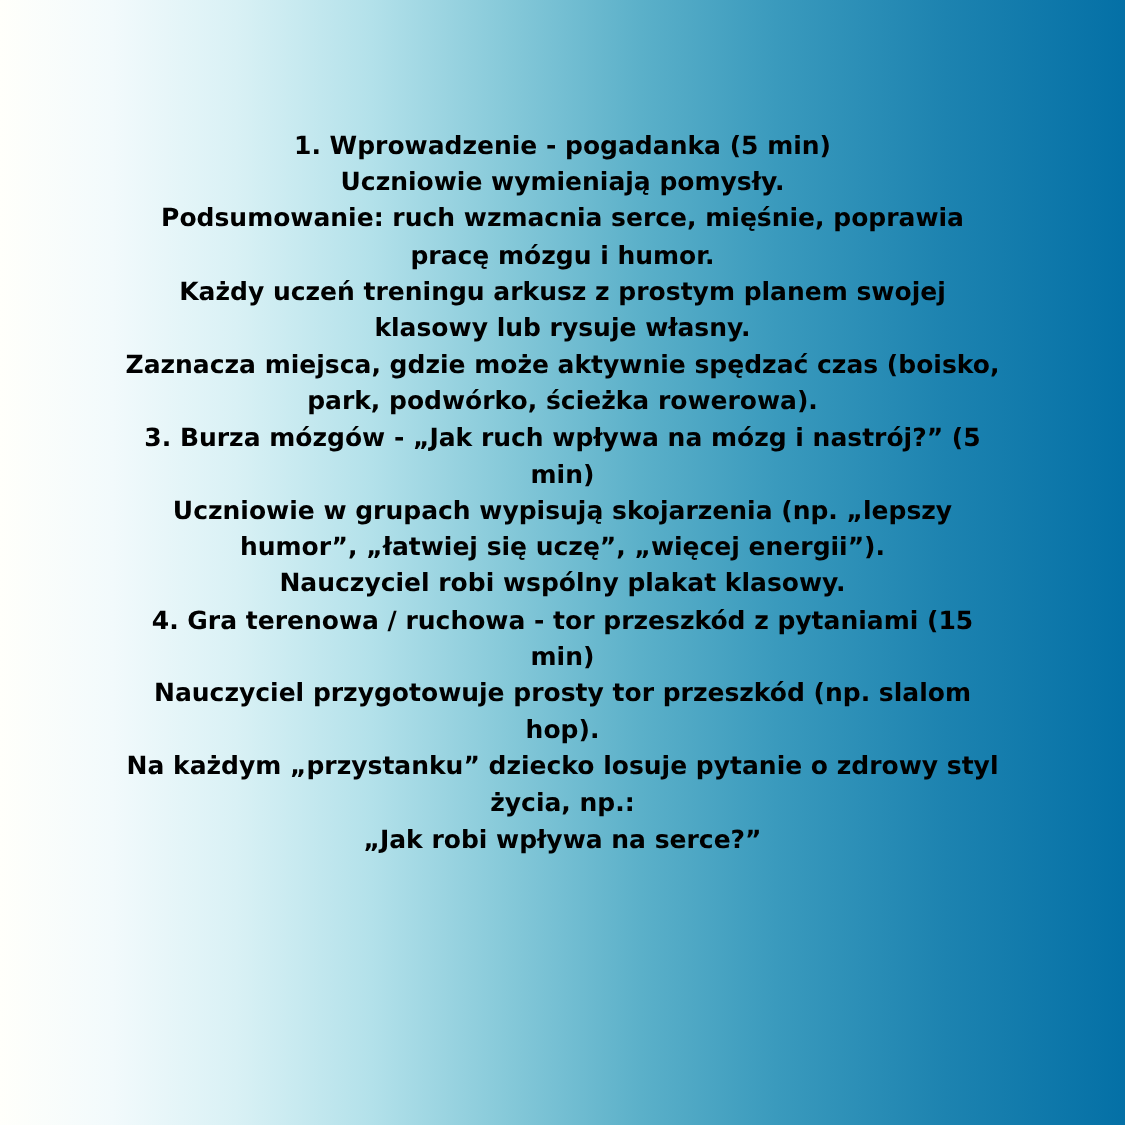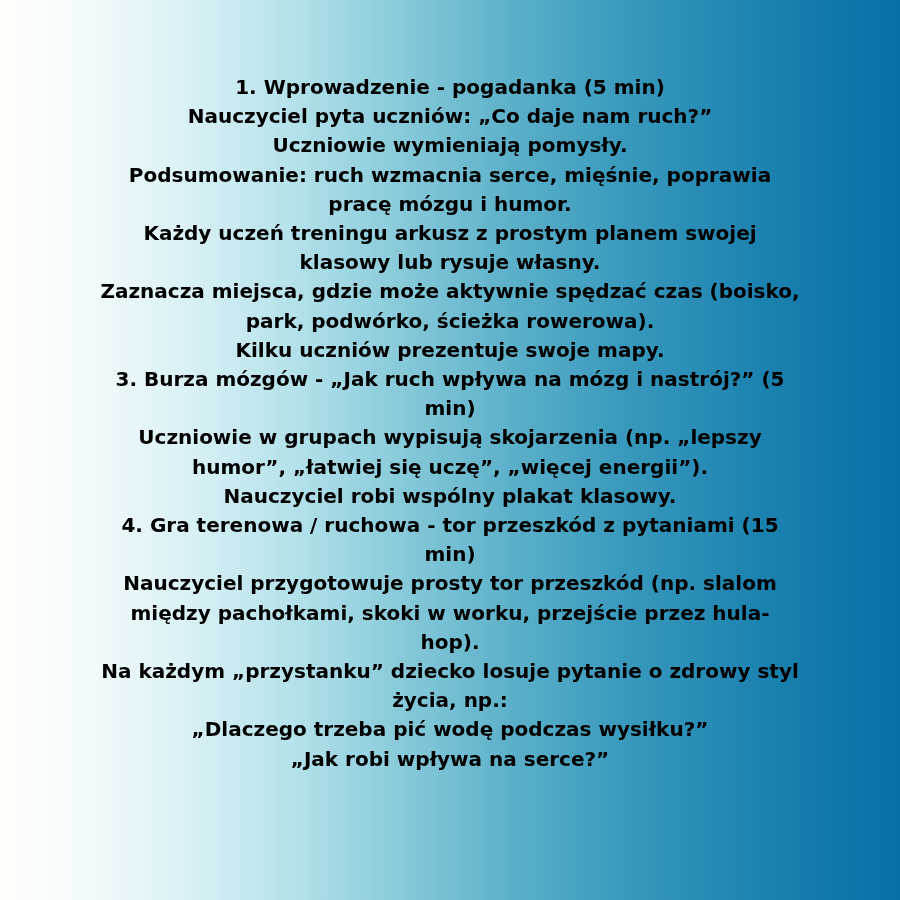--- a/index.html
+++ b/index.html
@@ -17,55 +17,51 @@
       #b3e1ea 33%,
       #86c9d9 45%,
       #5bb0c9 57%,
       #3a9abd 69%,
       #1d83b0 84%,
       #0470a6 100%);
   }
   .text-block {
     box-sizing: border-box;
     width: 900px;
-    padding-top: 73px;
+    padding-top: 102px;
     text-align: center;
     font-family: "DejaVu Sans", "Liberation Sans", sans-serif;
     font-weight: 700;
     font-size: 20px;
     line-height: 29.2px;
     color: #000000;
   }
   .line {
     white-space: nowrap;
   }
 </style>
 </head>
 <body>
 
 <div class="canvas">
   <div class="text-block">
     <div class="line">1. Wprowadzenie - pogadanka (5 min)</div>
-    <div class="line">Nauczyciel pyta uczniów: „Co daje nam ruch?”</div>
     <div class="line">Uczniowie wymieniają pomysły.</div>
     <div class="line">Podsumowanie: ruch wzmacnia serce, mięśnie, poprawia</div>
     <div class="line">pracę mózgu i humor.</div>
     <div class="line">Każdy uczeń treningu arkusz z prostym planem swojej</div>
     <div class="line">klasowy lub rysuje własny.</div>
     <div class="line">Zaznacza miejsca, gdzie może aktywnie spędzać czas (boisko,</div>
     <div class="line">park, podwórko, ścieżka rowerowa).</div>
-    <div class="line">Kilku uczniów prezentuje swoje mapy.</div>
     <div class="line">3. Burza mózgów - „Jak ruch wpływa na mózg i nastrój?” (5</div>
     <div class="line">min)</div>
     <div class="line">Uczniowie w grupach wypisują skojarzenia (np. „lepszy</div>
     <div class="line">humor”, „łatwiej się uczę”, „więcej energii”).</div>
     <div class="line">Nauczyciel robi wspólny plakat klasowy.</div>
     <div class="line">4. Gra terenowa / ruchowa - tor przeszkód z pytaniami (15</div>
     <div class="line">min)</div>
     <div class="line">Nauczyciel przygotowuje prosty tor przeszkód (np. slalom</div>
-    <div class="line">między pachołkami, skoki w worku, przejście przez hula-</div>
     <div class="line">hop).</div>
     <div class="line">Na każdym „przystanku” dziecko losuje pytanie o zdrowy styl</div>
     <div class="line">życia, np.:</div>
-    <div class="line">„Dlaczego trzeba pić wodę podczas wysiłku?”</div>
     <div class="line">„Jak robi wpływa na serce?”</div>
   </div>
 </div>
 
 </body></html>

